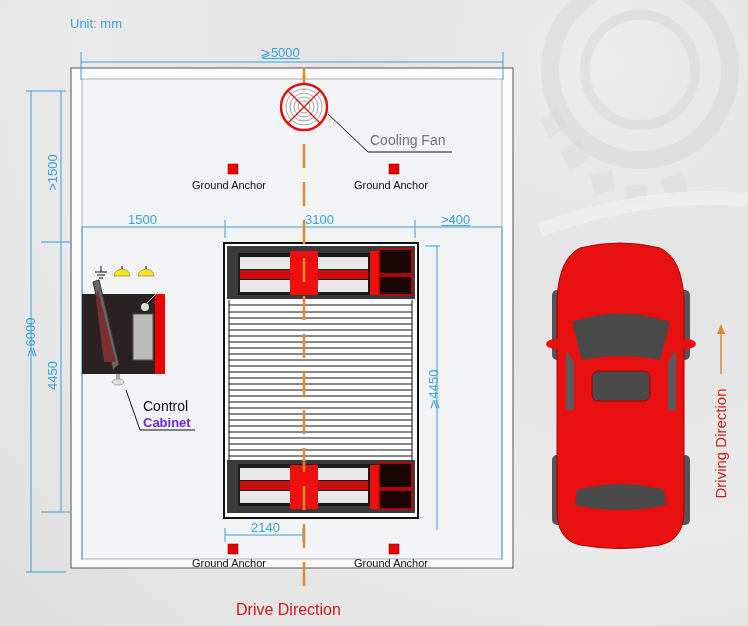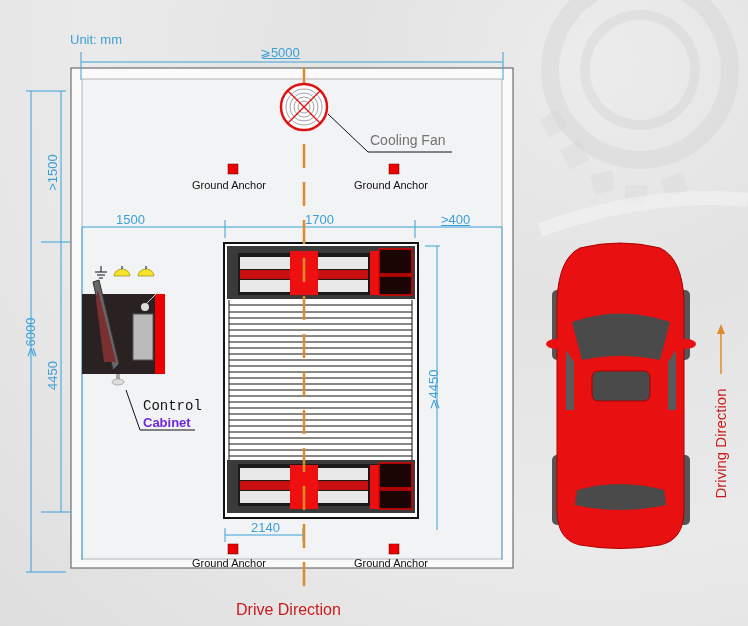--- a/index.html
+++ b/index.html
@@ -189,34 +189,34 @@
     <path d="M566 350 L574 362 L574 410 L566 410 Z" fill="#5a5a5a"></path>
     <path d="M676 350 L668 362 L668 410 L676 410 Z" fill="#5a5a5a"></path>
     <ellipse cx="556" cy="344" rx="10" ry="5" fill="#e81010"></ellipse>
     <ellipse cx="686" cy="344" rx="10" ry="5" fill="#e81010"></ellipse>
   </g>
 
   <line x1="721" y1="332" x2="721" y2="374" stroke="#e08a2a" stroke-width="1.5"></line>
   <polygon points="717,334 721,324 725,334" fill="#e08a2a"></polygon>
 </svg>
 
-<div class="lbl blue" style="left:70px;top:32px;text-align:right;">Unit: mm</div>
+<div class="lbl blue" style="left:70px;top:16px;text-align:right;">Unit: mm</div>
 <div class="lbl blue" style="left:260px;top:45px;text-decoration:underline;">⩾5000</div>
 <div class="lbl blue vt" style="left:0px;top:330px;width:60px;text-align:center;">⩾6000</div>
 <div class="lbl blue vt" style="left:22px;top:165px;width:60px;text-align:center;">&gt;1500</div>
 <div class="lbl blue vt" style="left:22px;top:368px;width:60px;text-align:center;">4450</div>
-<div class="lbl blue" style="left:116px;top:212px;">1500</div>
-<div class="lbl blue" style="left:305px;top:212px;">1700</div>
+<div class="lbl blue" style="left:128px;top:212px;">1500</div>
+<div class="lbl blue" style="left:305px;top:212px;">3100</div>
 <div class="lbl blue" style="left:441px;top:212px;text-decoration:underline;">&gt;400</div>
 <div class="lbl blue vt" style="left:398px;top:382px;width:70px;text-align:center;">⩾4450</div>
 <div class="lbl blue" style="left:251px;top:520px;">2140</div>
 
 <div class="lbl" style="left:370px;top:132px;font-size:14px;color:#737373;">Cooling Fan</div>
 <div class="lbl dark" style="left:192px;top:179px;">Ground Anchor</div>
 <div class="lbl dark" style="left:354px;top:179px;">Ground Anchor</div>
 <div class="lbl dark" style="left:192px;top:557px;">Ground Anchor</div>
 <div class="lbl dark" style="left:354px;top:557px;">Ground Anchor</div>
 
-<div class="lbl" style="left:143px;top:398px;font-size:14px;color:#111;font-family:Liberation Mono, monospace;">Control</div>
+<div class="lbl" style="left:143px;top:398px;font-size:14px;color:#111;">Control</div>
 <div class="lbl" style="left:143px;top:415px;font-size:13px;color:#6d28d9;font-weight:bold;">Cabinet</div>
 
 <div class="lbl" style="left:236px;top:601px;font-size:16px;color:#cc1a1a;">Drive Direction</div>
 <div class="lbl vt" style="left:650px;top:435px;width:140px;text-align:center;font-size:15px;color:#cc1a1a;">Driving Direction</div>
 
 </body></html>

